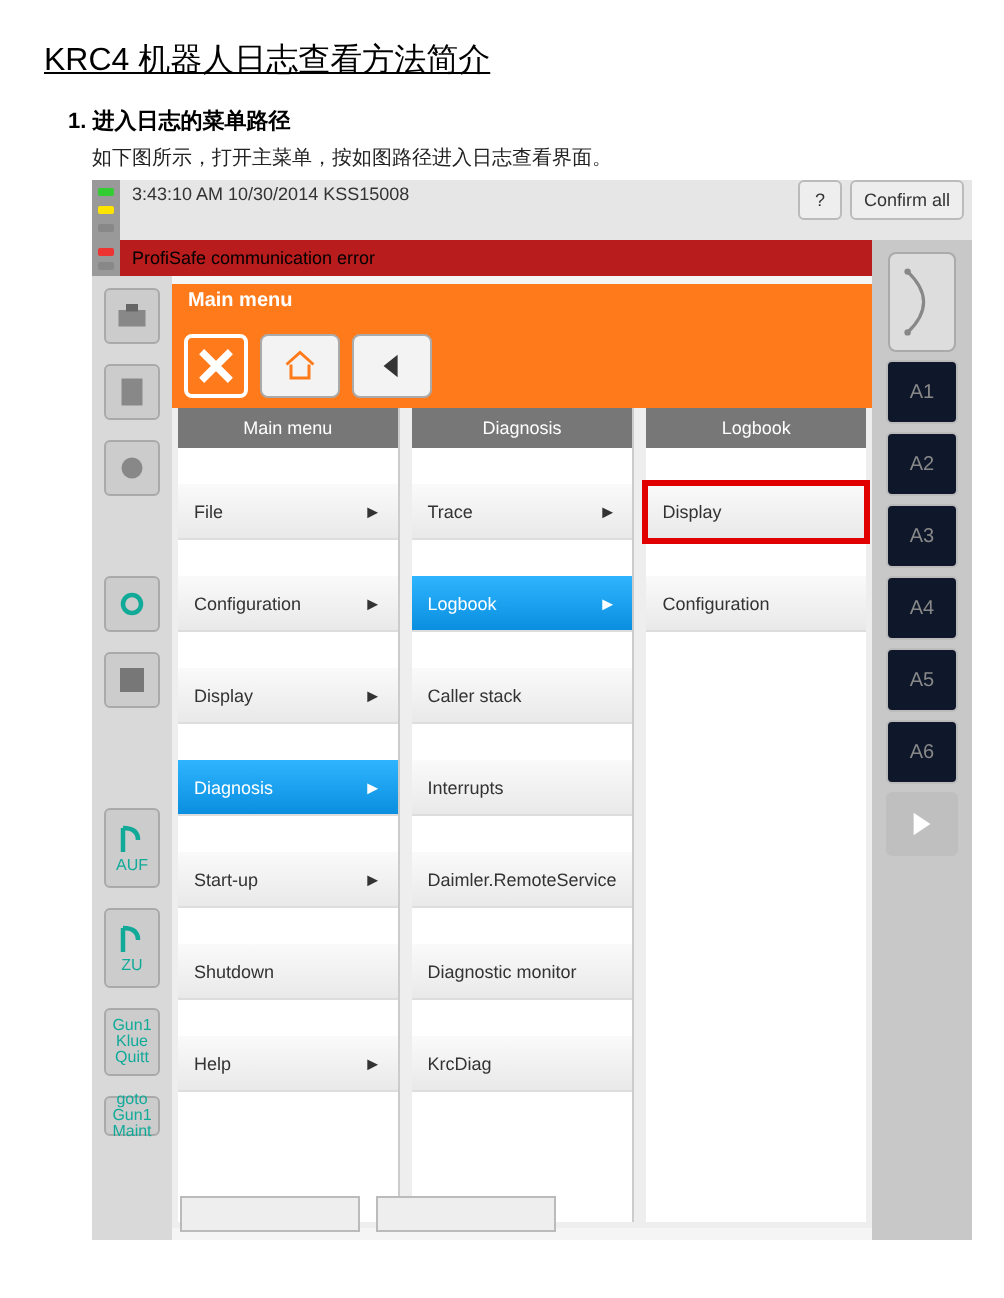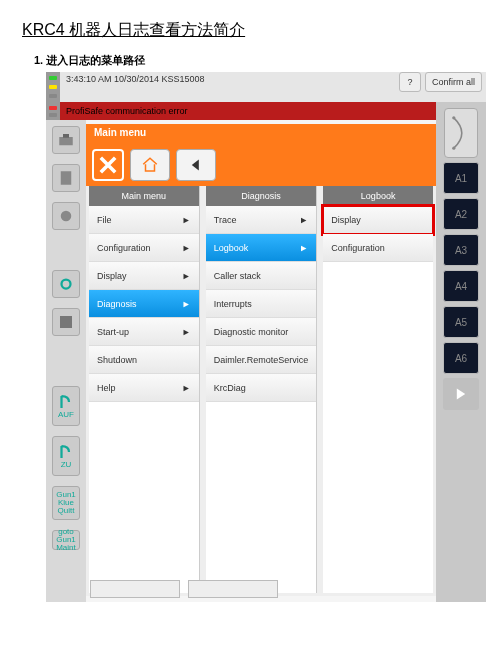--- a/index.html
+++ b/index.html
@@ -38,34 +38,35 @@
   .mm { position:absolute; left:40px; top:52px; right:50px; height:472px; background:#0f766e; }
   .mm-head { height:20px; background:#ff7a1a; color:#fff; font-size:10px; font-weight:bold; padding:3px 8px; }
   .mm-ctrl { height:42px; background:#ff7a1a; display:flex; align-items:center; gap:6px; padding:4px 6px;}
   .close-x{ width:32px; height:32px; background:#ff7a1a; border:2px solid #fff; border-radius:4px; display:flex; align-items:center; justify-content:center;}
   .ctrl-btn{ width:40px; height:32px; background:#f3f3f3; border:1px solid #aaa; border-radius:4px; display:flex; align-items:center; justify-content:center;}
 
   .cols { position:absolute; left:0; right:0; top:62px; bottom:0; display:flex; background:#eee; }
   .col { flex:1; border-right:1px solid #ccc; display:flex; flex-direction:column; background:#fff; margin:0 3px 3px 3px; }
   .col:last-child{border-right:none;}
   .col-head { height:20px; background:#777; color:#fff; font-size:9px; display:flex; align-items:center; justify-content:center; }
-  .mi { height:28px; border-bottom:1px solid #ddd; background:linear-gradient(#fafafa,#e9e9e9); font-size:9px; color:#333; display:flex; align-items:center; padding:0 8px; justify-content:space-between; }
+  .mi { height:28px; border-bottom:1px solid #ddd; background:linear-gradient(#fafafa,#e9e9e9); font-size:9px; color:#333; display:flex; align-items:center; padding:0 8px; justify-content:space-between;margin-top:18px; }
   .mi.sel { background:linear-gradient(#2fb4ff,#0a8fe0); color:#fff; }
   .mi .arr{ font-size:9px; color:inherit;}
   .red-box { outline:3px solid #e00000; outline-offset:-1px; }
 
   .footer-row{ position:absolute; left:44px; bottom:2px; right:52px; height:20px; display:flex; gap:8px;}
   .footer-row .fb{ width:90px; height:18px; background:#eee; border:1px solid #bbb; }
 </style>
 </head>
 <body>
 
 <div class="page">
   <div class="doc-title">KRC4 机器人日志查看方法简介</div>
   <div class="step">1.  进入日志的菜单路径</div>
+  <div class="step-desc">如下图所示，打开主菜单，按如图路径进入日志查看界面。</div>
 
   <div class="shot">
 
     <div class="statusbar">
       <div class="led-stack">
         <div class="led g"></div>
           <div class="led"></div>
           <div class="led gr"></div>
       </div>
       <div class="status-text">3:43:10 AM 10/30/2014 KSS15008</div>
@@ -214,24 +215,24 @@
               <span>Logbook</span>
               <span class="arr">►</span>
             </div>
           <div class="mi">
               <span>Caller stack</span>
             </div>
           <div class="mi">
               <span>Interrupts</span>
             </div>
           <div class="mi">
+              <span>Daimler.RemoteService</span>
+            </div>
+          <div class="mi">
               <span>Diagnostic monitor</span>
-            </div>
-          <div class="mi">
-              <span>Daimler.RemoteService</span>
             </div>
           <div class="mi">
               <span>KrcDiag</span>
             </div>
         </div>
 
         <div class="col">
           <div class="col-head">Logbook</div>
           <div class="mi red-box">
               <span>Display</span>

